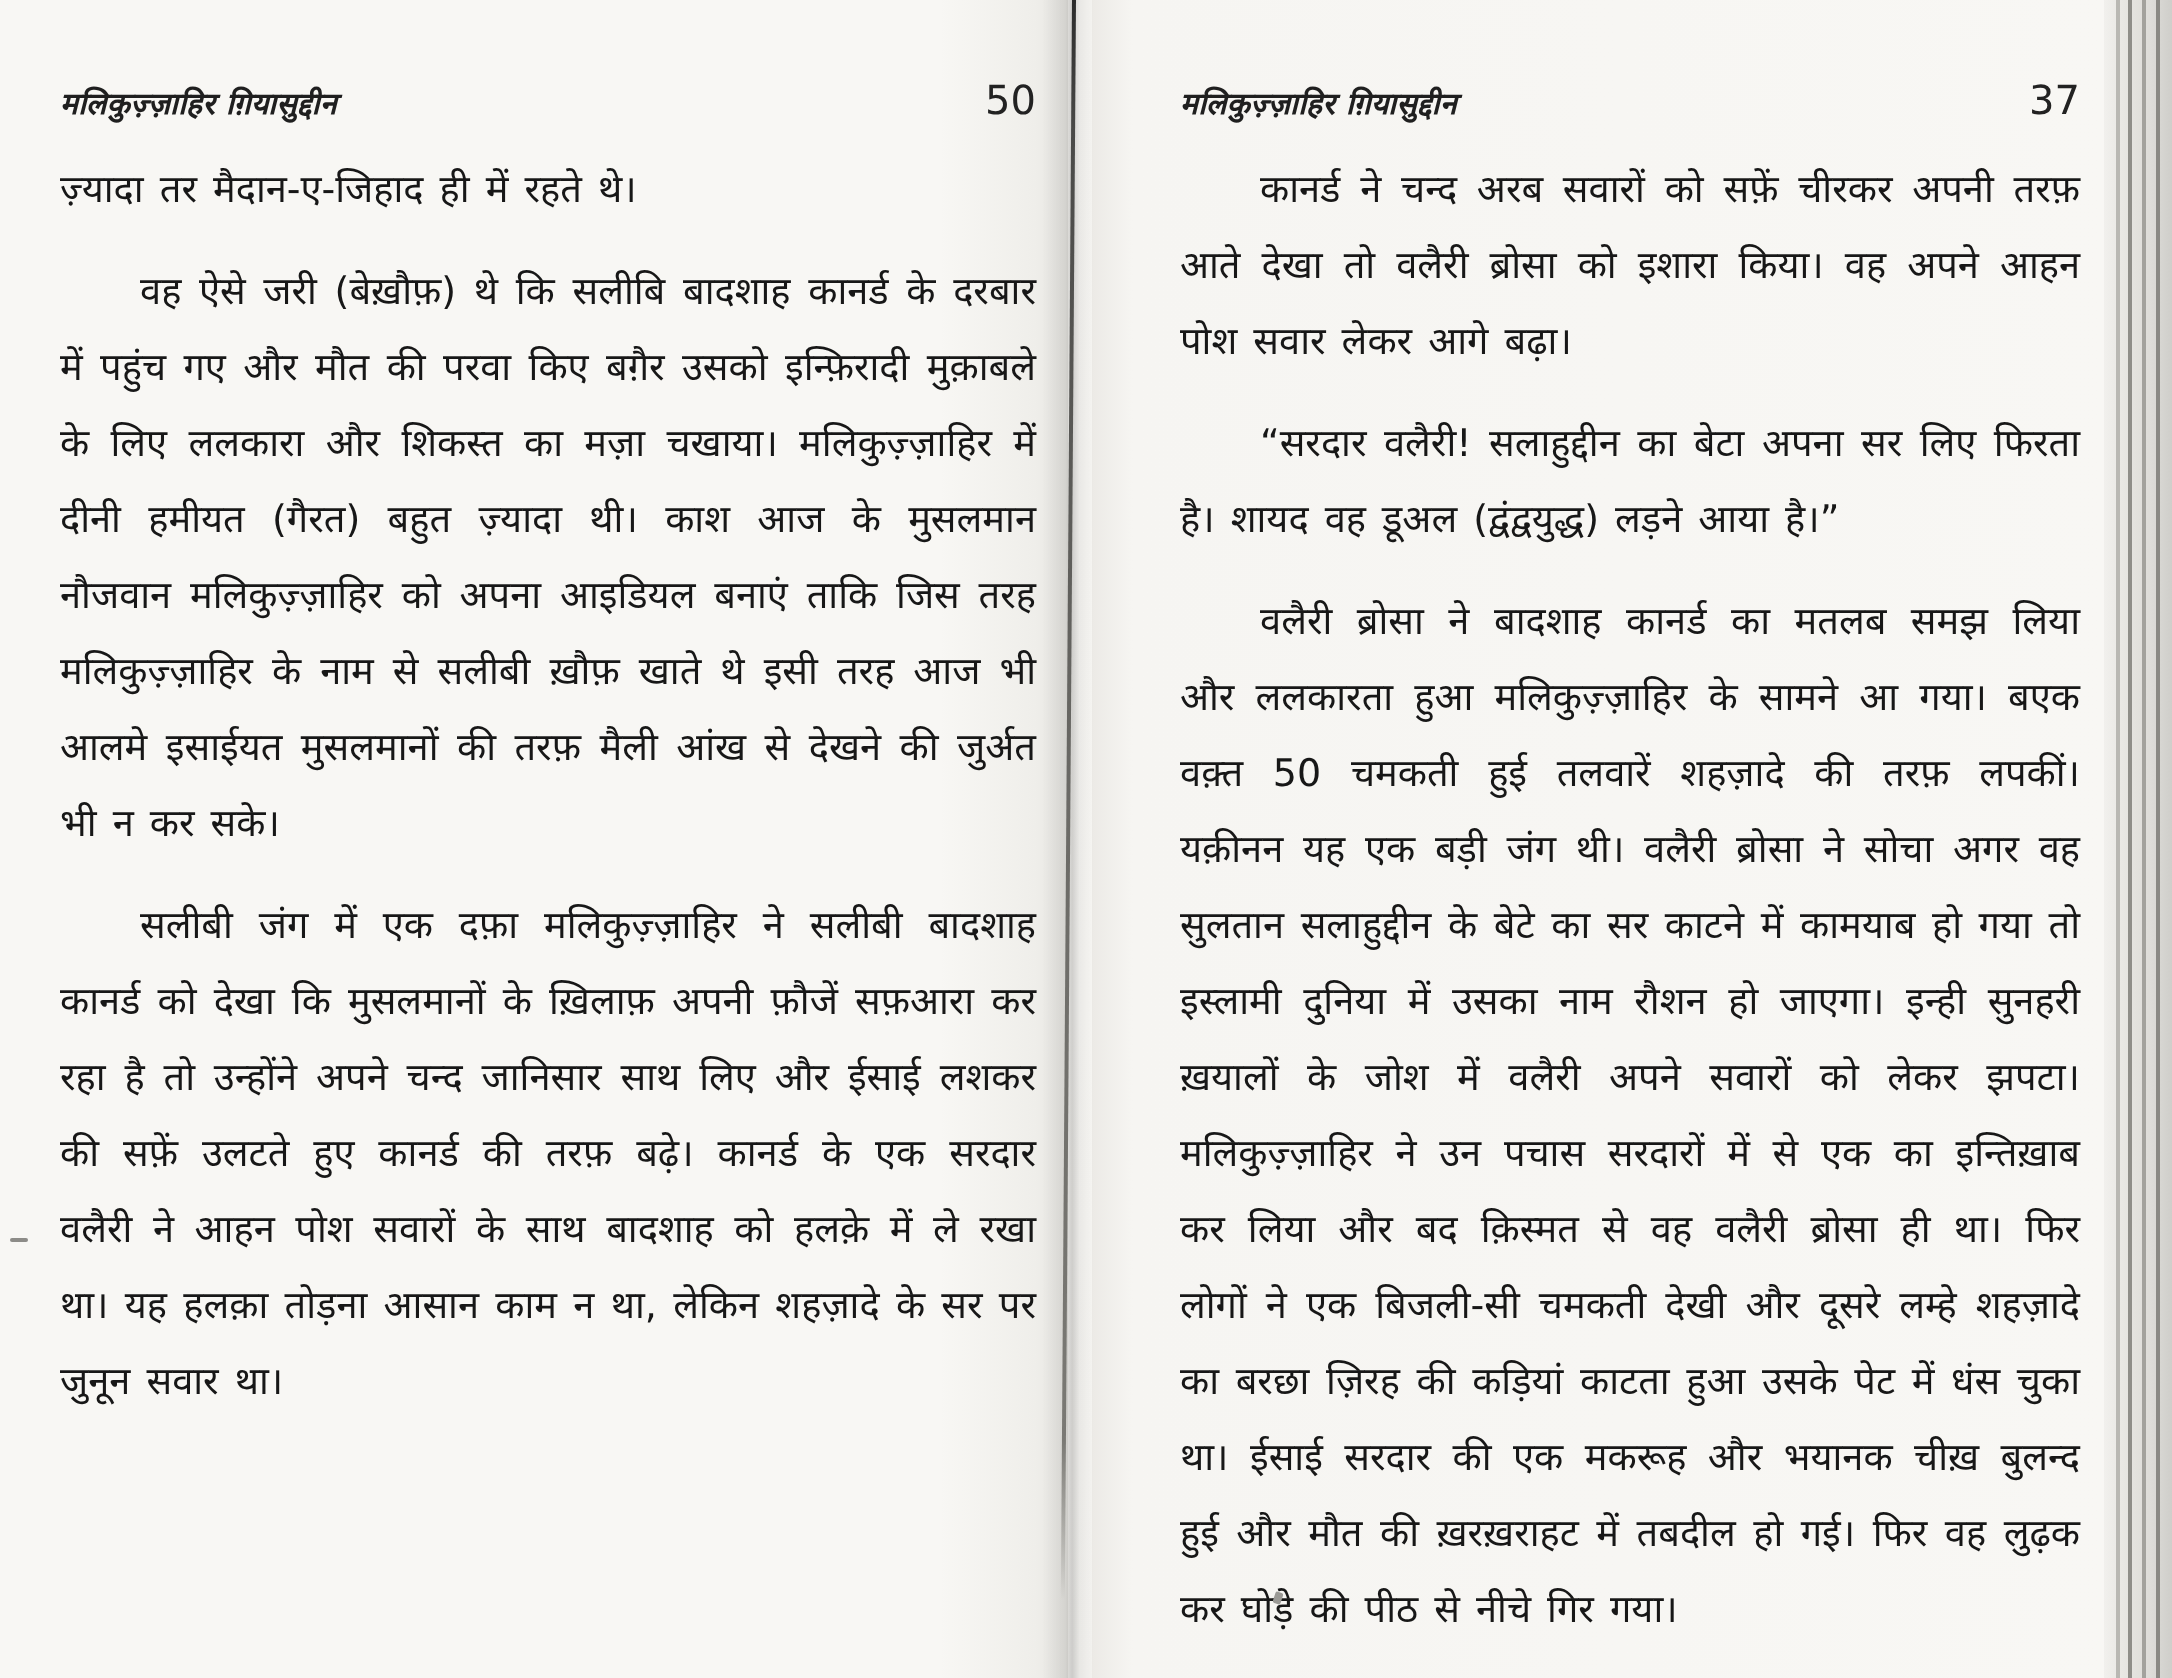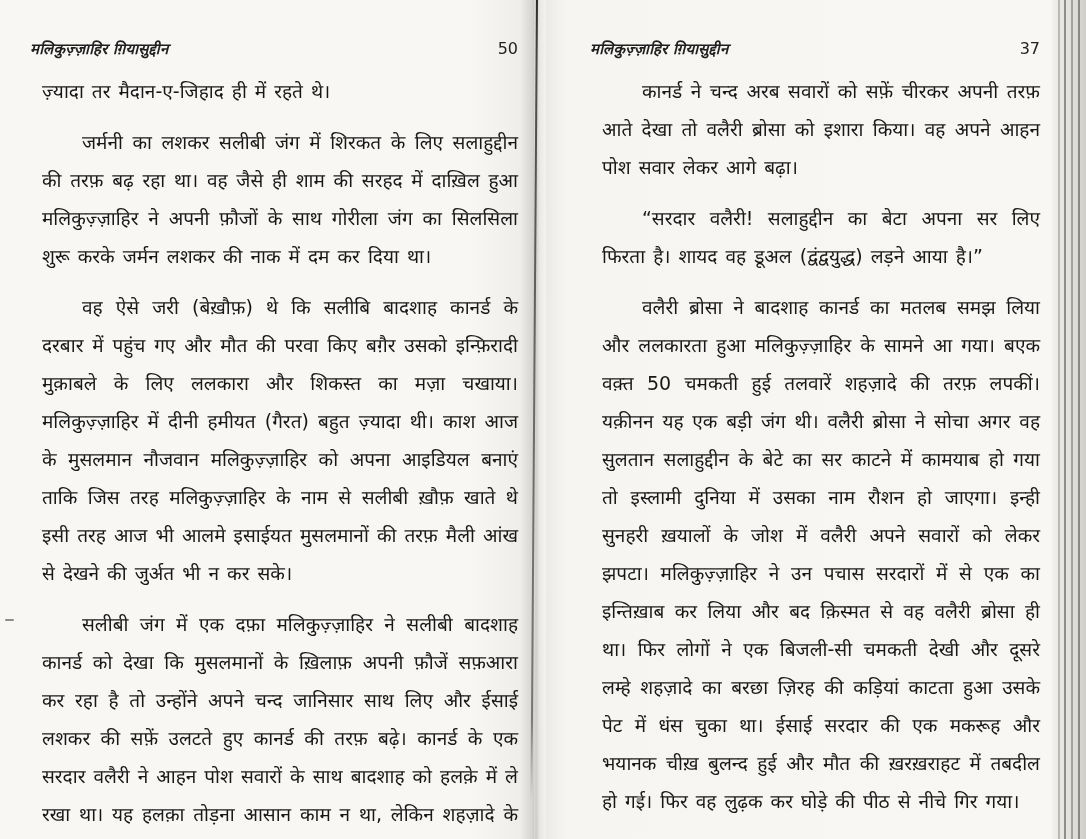--- a/index.html
+++ b/index.html
@@ -42,25 +42,25 @@
   }
   .header-title {
     font-family: "DejaVu Serif", serif;
     font-style: italic;
     font-weight: bold;
     font-size: 15px;
     letter-spacing: 0.2px;
     color: #1f1f1f;
   }
   .page-number {
-    font-size: 16px;
+    font-size: 20px;
     color: #222;
   }
   .body-text .para {
-    margin: 0 0 13px 12px;
+    margin: 0 0 13px 0;
     font-size: 19px;
     line-height: 38px;
     text-align: justify;
     text-indent: 40px;
     color: #171717;
     word-spacing: 2px;
   }
   .body-text .para.no-indent {
     text-indent: 0;
   }
@@ -132,21 +132,20 @@
 
 <div class="spread">
 
   <div class="page page-left">
     <div class="running-header">
       <span class="header-title">मलिकुज़्ज़ाहिर ग़ियासुद्दीन</span>
       <span class="page-number">50</span>
     </div>
     <div class="body-text">
         <p class="para no-indent">ज़्यादा तर मैदान-ए-जिहाद ही में रहते थे।</p>
-        <p class="para">जर्मनी का लशकर सलीबी जंग में शिरकत के लिए सलाहुद्दीन की तरफ़ बढ़ रहा था। वह जैसे ही शाम की सरहद में दाख़िल हुआ मलिकुज़्ज़ाहिर ने अपनी फ़ौजों के साथ गोरीला जंग का सिलसिला शुरू करके जर्मन लशकर की नाक में दम कर दिया था।</p>
         <p class="para">वह ऐसे जरी (बेख़ौफ़) थे कि सलीबि बादशाह कानर्ड के दरबार में पहुंच गए और मौत की परवा किए बग़ैर उसको इन्फ़िरादी मुक़ाबले के लिए ललकारा और शिकस्त का मज़ा चखाया। मलिकुज़्ज़ाहिर में दीनी हमीयत (गैरत) बहुत ज़्यादा थी। काश आज के मुसलमान नौजवान मलिकुज़्ज़ाहिर को अपना आइडियल बनाएं ताकि जिस तरह मलिकुज़्ज़ाहिर के नाम से सलीबी ख़ौफ़ खाते थे इसी तरह आज भी आलमे इसाईयत मुसलमानों की तरफ़ मैली आंख से देखने की जुर्अत भी न कर सके।</p>
         <p class="para">सलीबी जंग में एक दफ़ा मलिकुज़्ज़ाहिर ने सलीबी बादशाह कानर्ड को देखा कि मुसलमानों के ख़िलाफ़ अपनी फ़ौजें सफ़आरा कर रहा है तो उन्होंने अपने चन्द जानिसार साथ लिए और ईसाई लशकर की सफ़ें उलटते हुए कानर्ड की तरफ़ बढ़े। कानर्ड के एक सरदार वलैरी ने आहन पोश सवारों के साथ बादशाह को हलक़े में ले रखा था। यह हलक़ा तोड़ना आसान काम न था, लेकिन शहज़ादे के सर पर जुनून सवार था।</p>
       </div>
   </div>
 
   <div class="page page-right">
     <div class="running-header">
       <span class="header-title">मलिकुज़्ज़ाहिर ग़ियासुद्दीन</span>
       <span class="page-number">37</span>
     </div>

